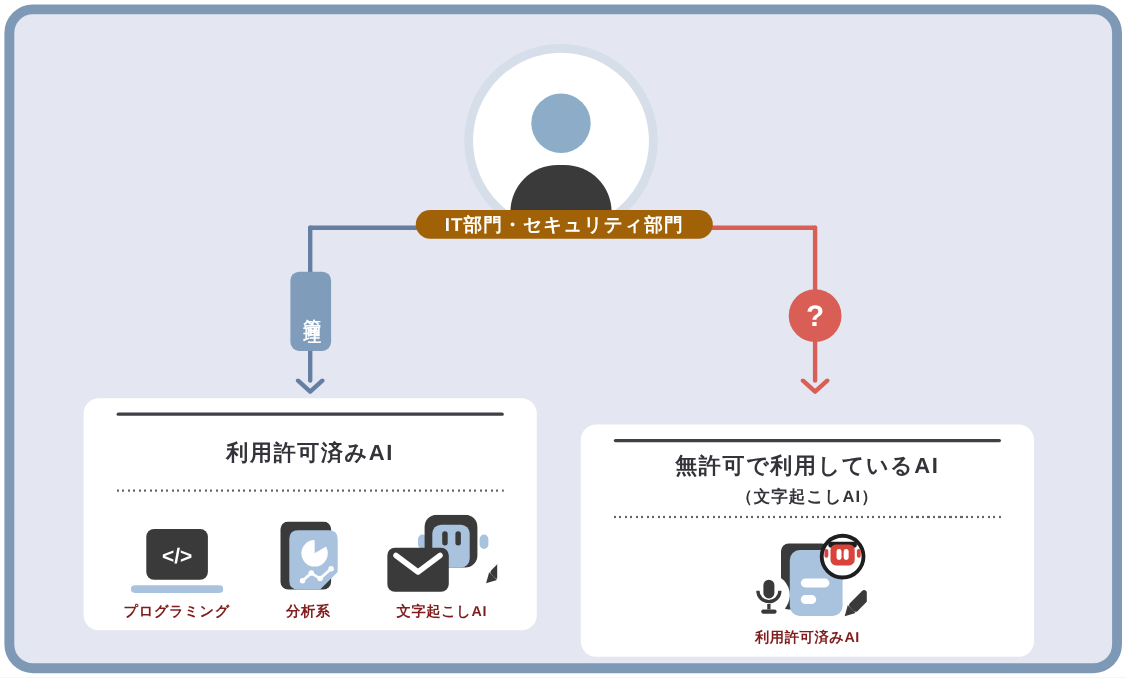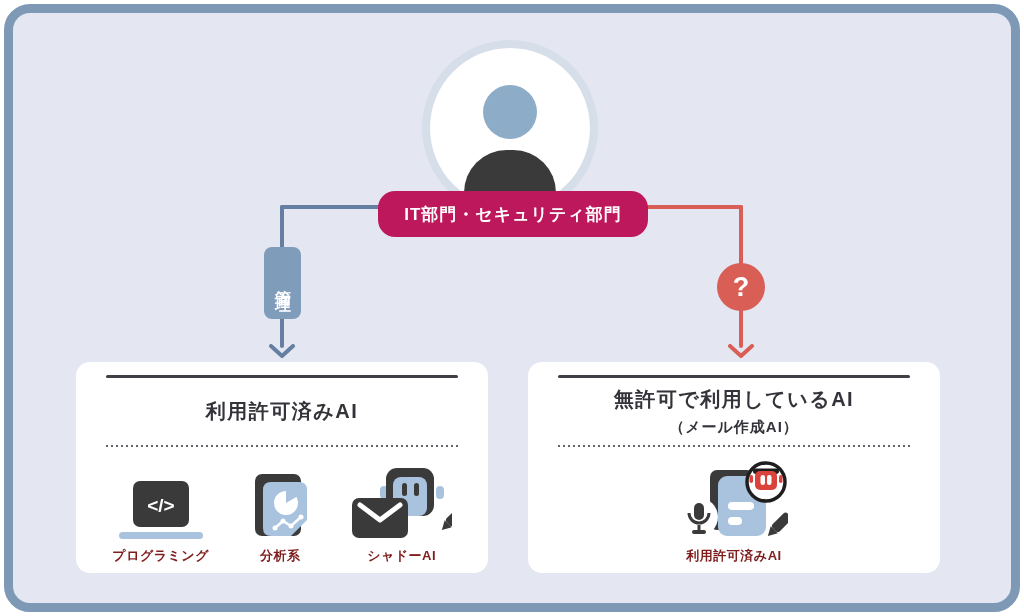--- a/index.html
+++ b/index.html
@@ -27,22 +27,22 @@
   .line-red{background:#d95e56;}
   .h-line-left{left:280px;top:205px;width:108px;height:4px;border-radius:2px;}
   .v-line-left{left:280px;top:205px;width:4px;height:143px;border-radius:2px;}
   .h-line-right{left:640px;top:205px;width:103px;height:4px;border-radius:2px;}
   .v-line-right{left:739px;top:205px;width:4px;height:143px;border-radius:2px;}
   .arrow{position:absolute;z-index:3;}
   .arrow-left{left:268px;top:344px;}
   .arrow-right{left:727px;top:344px;}
   
   .actor-pill{
-    position:absolute;left:378px;top:191px;width:270px;height:46px;z-index:5;
-    background:#be185d;border-radius:17px;
+    position:absolute;left:378px;top:191px;width:270px;height:26px;z-index:5;
+    background:#a16207;border-radius:17px;
     display:flex;align-items:center;justify-content:center;
     color:#ffffff;font-weight:bold;font-size:17px;letter-spacing:1px;
   }
   
   .manage-label{
     position:absolute;left:264px;top:247px;width:37px;height:72px;z-index:4;
     background:#7f9cbb;border-radius:8px;
     display:flex;align-items:center;justify-content:center;
     color:#ffffff;font-weight:bold;font-size:16px;
     writing-mode:vertical-rl;text-orientation:upright;letter-spacing:6px;
@@ -52,21 +52,21 @@
     background:#d95e56;border-radius:50%;
     display:flex;align-items:center;justify-content:center;
     color:#ffffff;font-weight:bold;font-size:27px;
   }
   
   .card{
     position:absolute;top:362px;width:412px;height:211px;z-index:2;
     background:#ffffff;border-radius:14px;
   }
   .card-left{left:76px;}
-  .card-right{left:528px;}
+  .card-right{left:528px;margin-top:24px;}
   .card-rule-top{margin:13px 30px 0;height:3px;background:#3f3f46;border-radius:2px;}
   .card-title-area{
     height:67px;display:flex;flex-direction:column;
     align-items:center;justify-content:center;gap:5px;
   }
   .card-title{font-size:20px;font-weight:bold;color:#33333a;letter-spacing:1.5px;}
   .card-subtitle{font-size:15px;font-weight:bold;color:#33333a;letter-spacing:1px;}
   .card-rule-dotted{
     margin:0 30px;height:2px;
     background-image:repeating-linear-gradient(90deg,#63636b 0 2px,transparent 2px 5px);
@@ -171,30 +171,30 @@
           <rect x="84" y="18" width="8" height="13" rx="4" fill="#a9c3de"></rect>
           <rect x="34" y="0" width="48" height="48" rx="11" fill="#3a3a3a"></rect>
           <rect x="41" y="9" width="34" height="39" rx="8" fill="#a9c3de"></rect>
           <rect x="50" y="15" width="5" height="13" rx="2.5" fill="#3a3a3a"></rect>
           <rect x="62" y="15" width="5" height="13" rx="2.5" fill="#3a3a3a"></rect>
           <rect x="0" y="30" width="56" height="40" rx="7" fill="#3a3a3a"></rect>
           <path d="M8 37 L28 52 L48 37" stroke="#ffffff" stroke-width="5" fill="none" stroke-linecap="round" stroke-linejoin="round"></path>
           <use href="#pencil" transform="translate(92,60) rotate(45)"></use>
         </svg>
       </div>
-      <div class="item-label">シャドーAI</div>
+      <div class="item-label">文字起こしAI</div>
     </div>
   </div>
 </div>
 
 <div class="card card-right">
   <div class="card-rule-top"></div>
   <div class="card-title-area">
     <div class="card-title">無許可で利用しているAI</div>
-    <div class="card-subtitle">（メール作成AI）</div>
+    <div class="card-subtitle">（文字起こしAI）</div>
   </div>
   <div class="card-rule-dotted"></div>
   <div class="items-row">
     <div class="item">
       <div class="icon-wrap">
         <svg width="108" height="80">
           <rect x="30" y="10" width="44" height="60" rx="7" fill="#3a3a3a"></rect>
           <rect x="38" y="16" width="48" height="60" rx="9" fill="#a9c3de"></rect>
           <rect x="48" y="42" width="26" height="8" rx="4" fill="#ffffff"></rect>
           <rect x="48" y="57" width="14" height="8" rx="4" fill="#ffffff"></rect>

